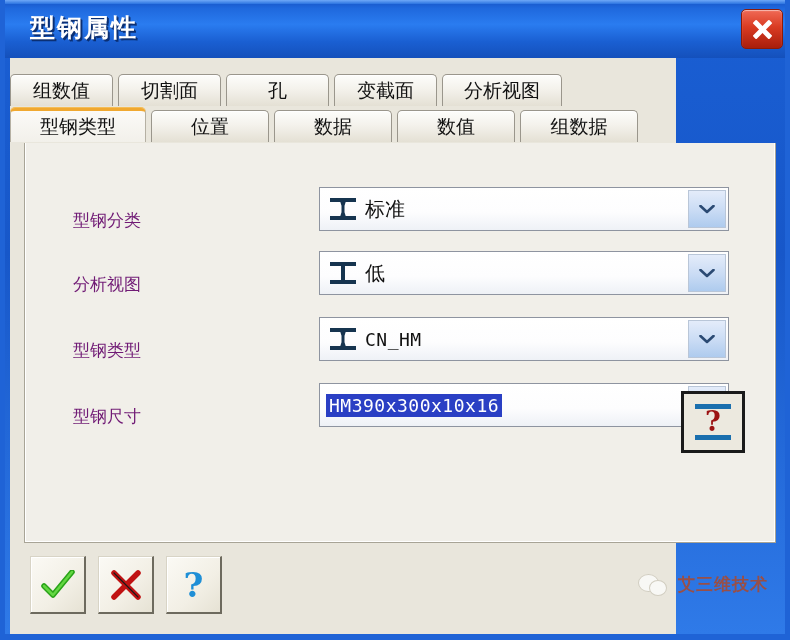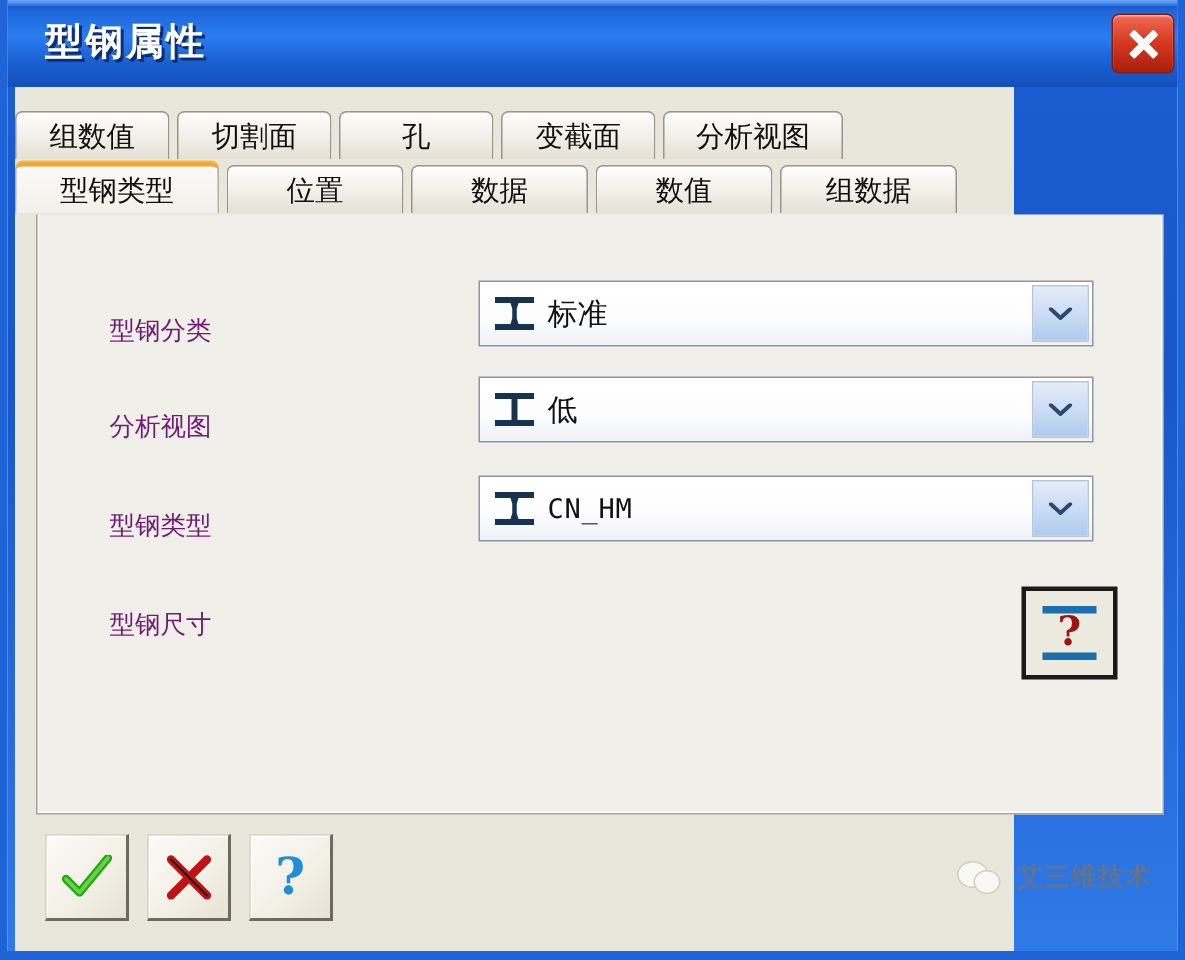--- a/index.html
+++ b/index.html
@@ -348,21 +348,21 @@
   .watermark .bub-a, .watermark .bub-b {
     position: absolute;
     background: #ffffff;
     border: 1px solid #c8c4b6;
     border-radius: 50%;
   }
   .watermark .bub-a { left: 0; top: 2px; width: 19px; height: 16px; }
   .watermark .bub-b { left: 11px; top: 8px; width: 16px; height: 14px; }
   .watermark .wm-text {
     font-size: 17px;
-    color: #737373;
+    color: #c2410c;
     font-weight: bold;
     white-space: nowrap;
     letter-spacing: 1px;
   }
 </style>
 </head>
 <body>
 
 <div class="window">
 
@@ -443,20 +443,28 @@
           <span class="arrow">
             <svg class="chev" viewBox="0 0 16 9" xmlns="http://www.w3.org/2000/svg">
               <path d="M1.5 1 L8 7 L14.5 1" stroke="#2b4a73" stroke-width="2.6" fill="none" stroke-linecap="round" stroke-linejoin="round"></path>
             </svg>
           </span>
         </div>
       </div>
 
       <div class="form-row" style="top:240px">
         <div class="lbl">型钢尺寸</div>
+        <div class="combo">
+          <span class="combo-text mono selected">HM390x300x10x16</span>
+          <span class="arrow">
+            <svg class="chev" viewBox="0 0 16 9" xmlns="http://www.w3.org/2000/svg">
+              <path d="M1.5 1 L8 7 L14.5 1" stroke="#2b4a73" stroke-width="2.6" fill="none" stroke-linecap="round" stroke-linejoin="round"></path>
+            </svg>
+          </span>
+        </div>
       </div>
 
       <div class="profile-btn">
         <span class="pb-top"></span>
         <span class="pb-q">?</span>
         <span class="pb-bot"></span>
       </div>
     </div>
 
     <div class="bottombar">

